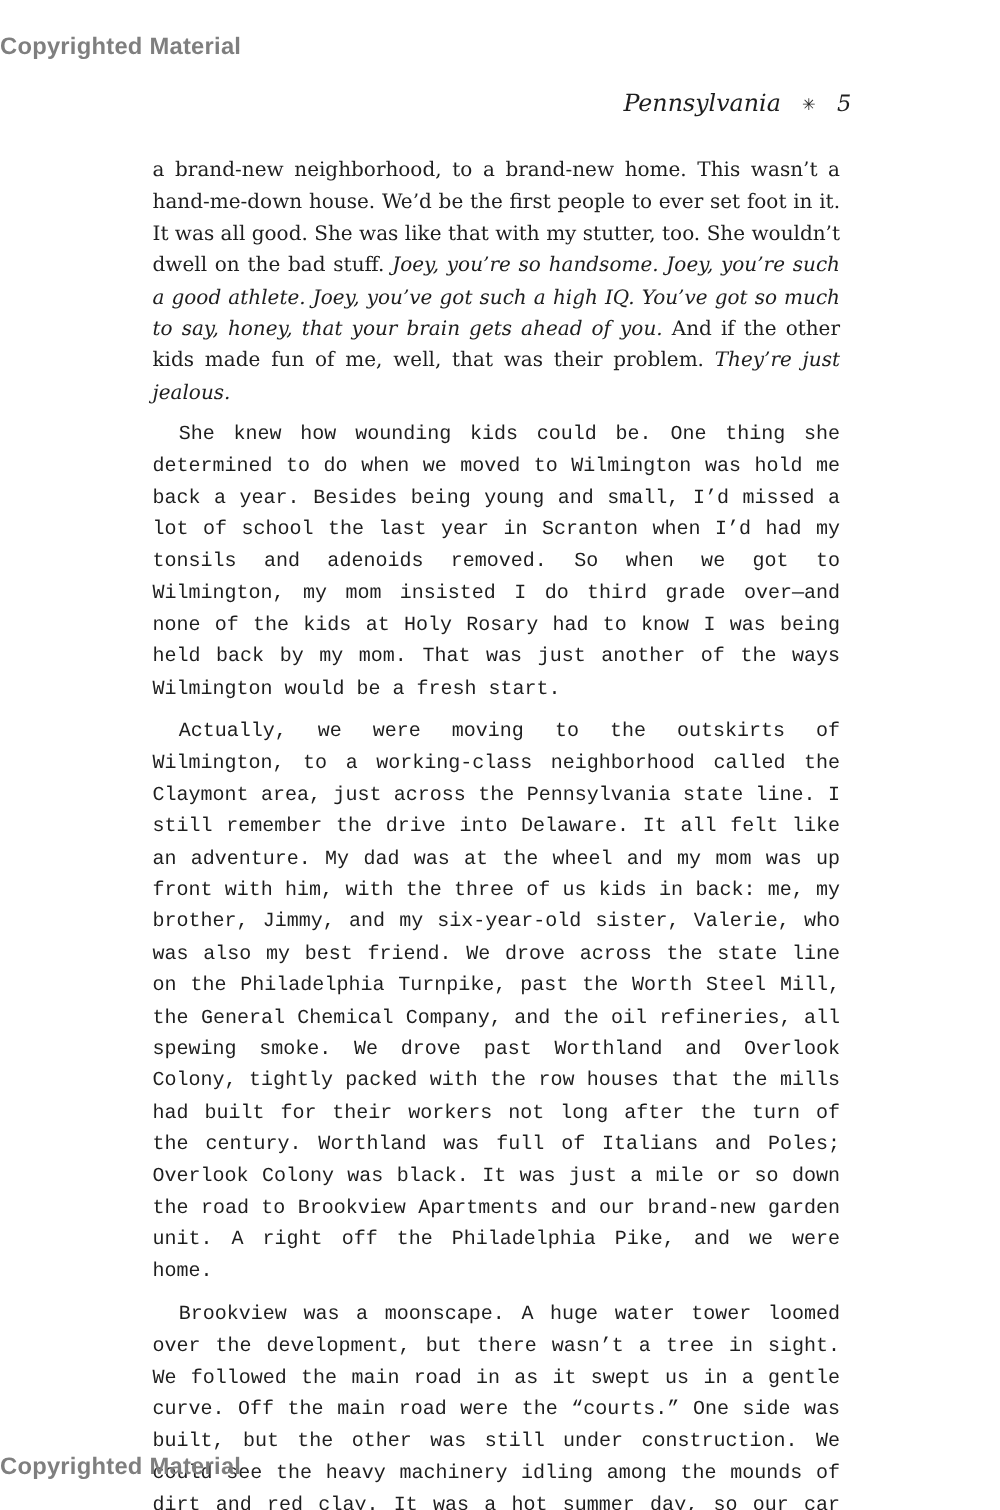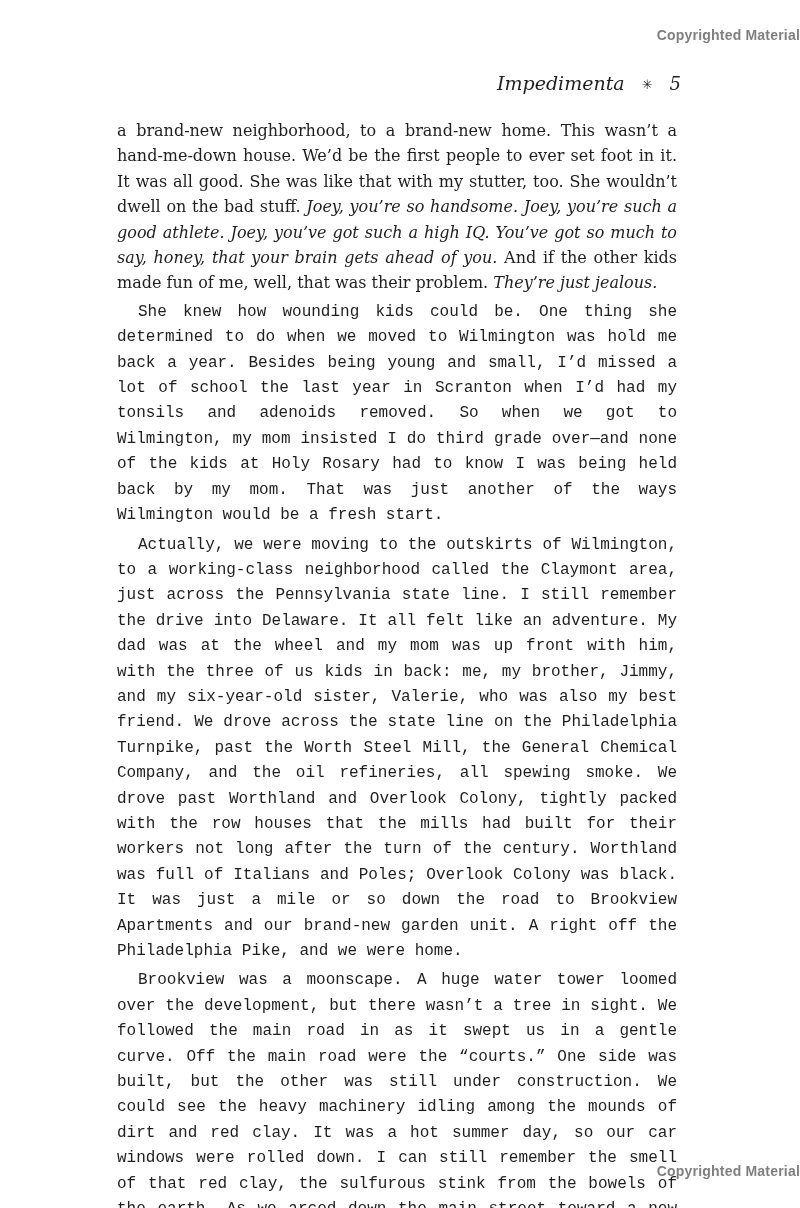--- a/index.html
+++ b/index.html
@@ -11,24 +11,24 @@
     width: 800px;
     height: 1208px;
     position: relative;
     overflow: hidden;
     font-family: "DejaVu Serif", serif;
   }
   .copyright-notice {
     position: absolute;
     left: 0;
     width: 100%;
-    text-align: right;
+    text-align: left;
     font-family: "Liberation Sans", sans-serif;
     font-weight: 700;
-    font-size: 14px;
+    font-size: 19px;
     color: #7f7f7f;
     letter-spacing: 0.2px;
   }
   .copyright-notice.top { top: 27px; }
   .copyright-notice.bottom { top: 1163px; }
 
   .running-header {
     position: absolute;
     top: 72px;
     right: 119px;
@@ -54,40 +54,40 @@
     position: absolute;
     left: 113px;
     top: 114px;
     width: 568px;
     font-size: 16px;
     line-height: 25.4px;
     color: #1e1e1e;
     text-align: justify;
   }
   .body-text p {
-    margin: 4px;
+    margin: 9px;
     padding: 0;
   }
   .body-text p.indent {
     text-indent: 21px;
     font-family: Liberation Mono, monospace;
   }
   .em {
     font-style: italic;
   }
 </style>
 </head>
 <body>
 
 <div class="page">
 
   <div class="copyright-notice top">Copyrighted Material</div>
 
   <div class="running-header">
-    <span>Impedimenta</span>
+    <span>Pennsylvania</span>
     <span class="star">✳</span>
     <span class="pagenum">5</span>
   </div>
 
   <div class="body-text" id="body-text">
       <p class=""><span>a brand-new neighborhood, to a brand-new home. This wasn’t a hand-me-down house. We’d be the first people to ever set foot in it. It was all good. She was like that with my stutter, too. She wouldn’t dwell on the bad stuff. </span><span class="em">Joey, you’re so handsome. Joey, you’re such a good athlete. Joey, you’ve got such a high IQ. You’ve got so much to say, honey, that your brain gets ahead of you.</span><span> And if the other kids made fun of me, well, that was their problem. </span><span class="em">They’re just jealous.</span></p>
       <p class="indent"><span>She knew how wounding kids could be. One thing she determined to do when we moved to Wilmington was hold me back a year. Besides being young and small, I’d missed a lot of school the last year in Scranton when I’d had my tonsils and adenoids removed. So when we got to Wilmington, my mom insisted I do third grade over—and none of the kids at Holy Rosary had to know I was being held back by my mom. That was just another of the ways Wilmington would be a fresh start.</span></p>
       <p class="indent"><span>Actually, we were moving to the outskirts of Wilmington, to a working-class neighborhood called the Claymont area, just across the Pennsylvania state line. I still remember the drive into Delaware. It all felt like an adventure. My dad was at the wheel and my mom was up front with him, with the three of us kids in back: me, my brother, Jimmy, and my six-year-old sister, Valerie, who was also my best friend. We drove across the state line on the Philadelphia Turnpike, past the Worth Steel Mill, the General Chemical Company, and the oil refineries, all spewing smoke. We drove past Worthland and Overlook Colony, tightly packed with the row houses that the mills had built for their workers not long after the turn of the century. Worthland was full of Italians and Poles; Overlook Colony was black. It was just a mile or so down the road to Brookview Apartments and our brand-new garden unit. A right off the Philadelphia Pike, and we were home.</span></p>
       <p class="indent"><span>Brookview was a moonscape. A huge water tower loomed over the development, but there wasn’t a tree in sight. We followed the main road in as it swept us in a gentle curve. Off the main road were the “courts.” One side was built, but the other was still under construction. We could see the heavy machinery idling among the mounds of dirt and red clay. It was a hot summer day, so our car windows were rolled down. I can still remember the smell of that red clay, the sulfurous stink from the bowels of the earth. As we arced down the main street toward a new home, my mom caught sight of these airless little</span></p>
     </div>

